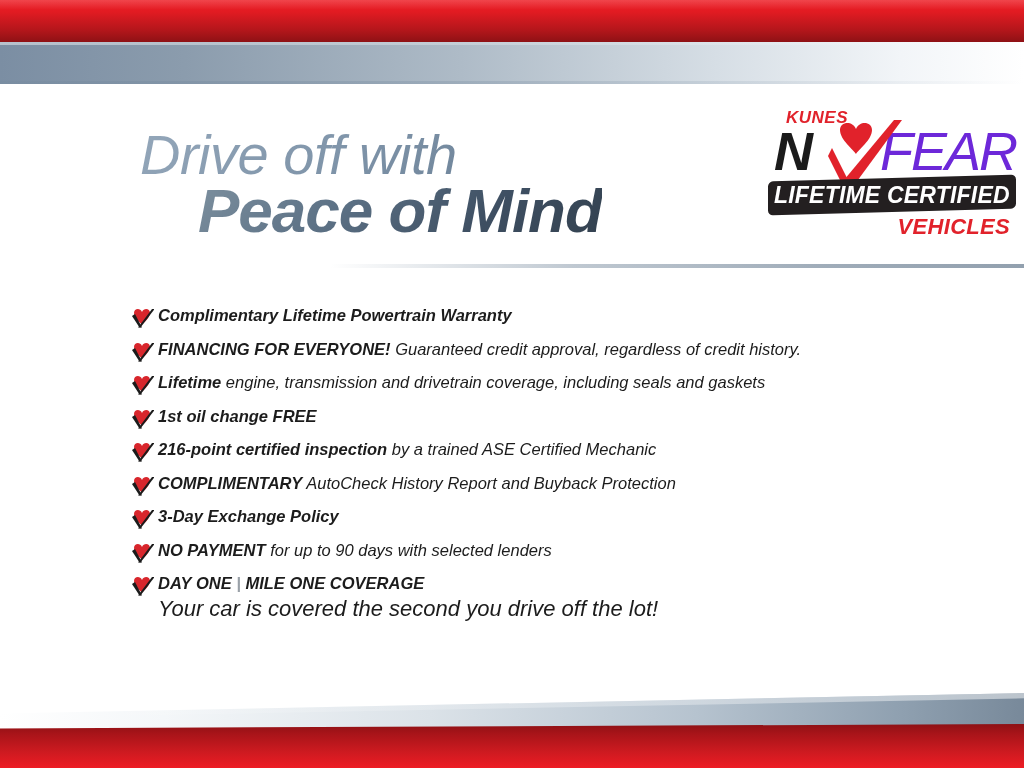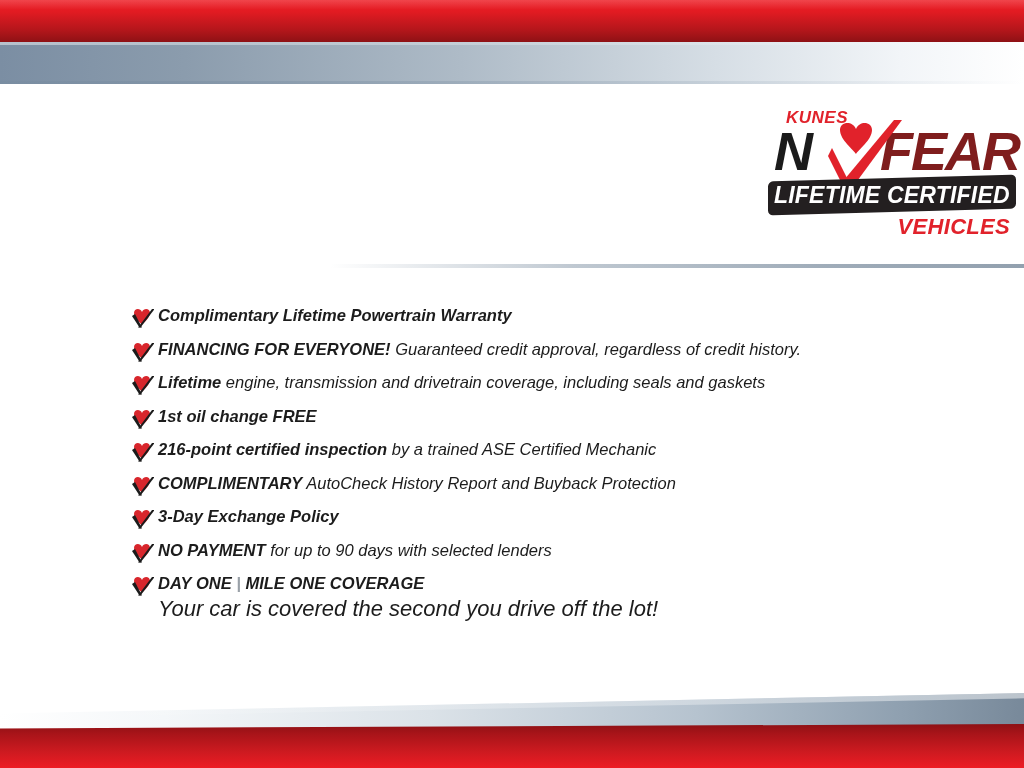--- a/index.html
+++ b/index.html
@@ -83,21 +83,21 @@
     letter-spacing:0.5px;
   }
   .logo-nofear { position:absolute; left:6px; top:16px; width:242px; height:58px; }
   .logo-n {
     position:absolute; left:0px; top:0px;
     font-size:54px; font-weight:800; font-style:italic; color:#1b1b1b;
     letter-spacing:-2px; line-height:1;
   }
   .logo-fear {
     position:absolute; left:106px; top:0px;
-    font-size:54px; font-weight:700; font-style:italic; color:#7f1d1d;
+    font-size:54px; font-weight:400; font-style:italic; color:#6d28d9;
     letter-spacing:-2px; line-height:1;
   }
   .logo-heartcheck {
     position:absolute; left:36px; top:-6px; width:92px; height:70px;
   }
   .logo-bar {
     position:absolute; left:0px; top:70px; width:248px; height:34px;
     background:#231f20; border-radius:5px;
     transform:skewY(-1.6deg);
     display:flex; align-items:center; justify-content:center;
@@ -136,20 +136,24 @@
 
   <div class="top-banner">
     <div class="top-red">
       <div class="top-red-hl"></div>
     </div>
     <div class="top-gray"></div>
     <div class="top-gray-edge"></div>
     <div class="top-gray-bot"></div>
   </div>
 
+  <div class="headline">
+    <div class="hl-line1">Drive off with</div>
+    <div class="hl-line2">Peace of Mind</div>
+  </div>
 
   <div class="divider"></div>
 
   <div class="logo">
     <div class="logo-kunes">KUNES</div>
 
     <div class="logo-nofear">
       <span class="logo-n">N</span>
       <span class="logo-fear">FEAR</span>
       <svg class="logo-heartcheck" viewBox="0 0 92 70">

